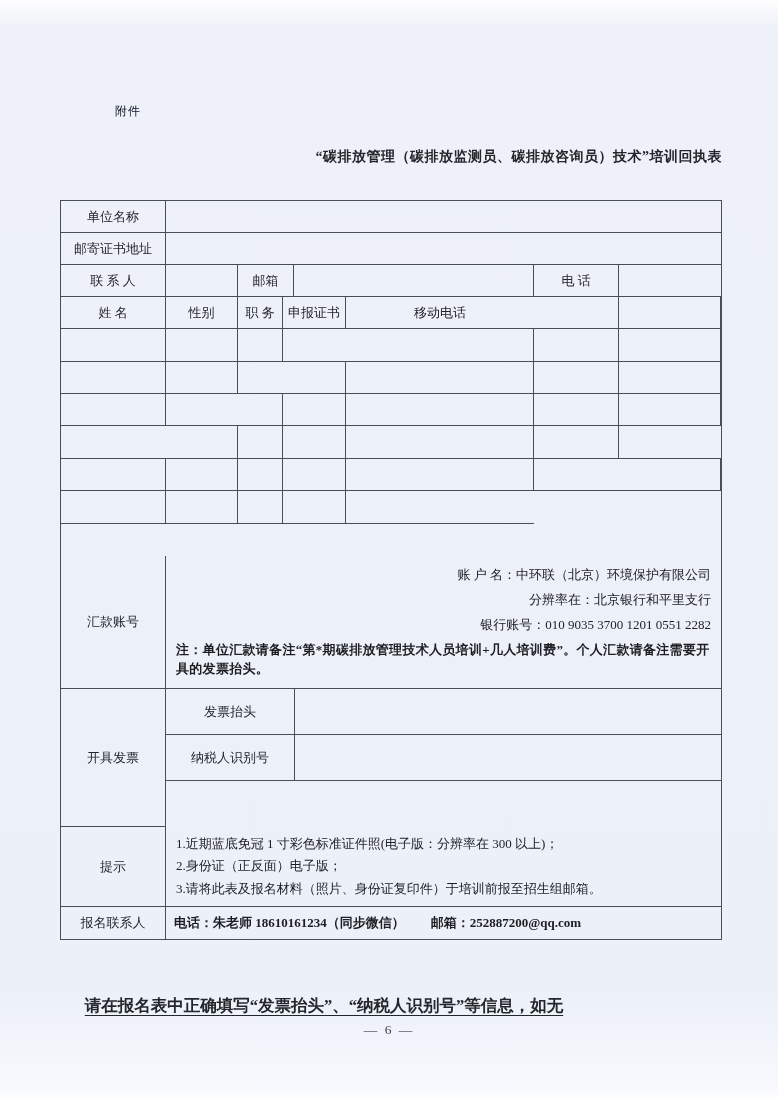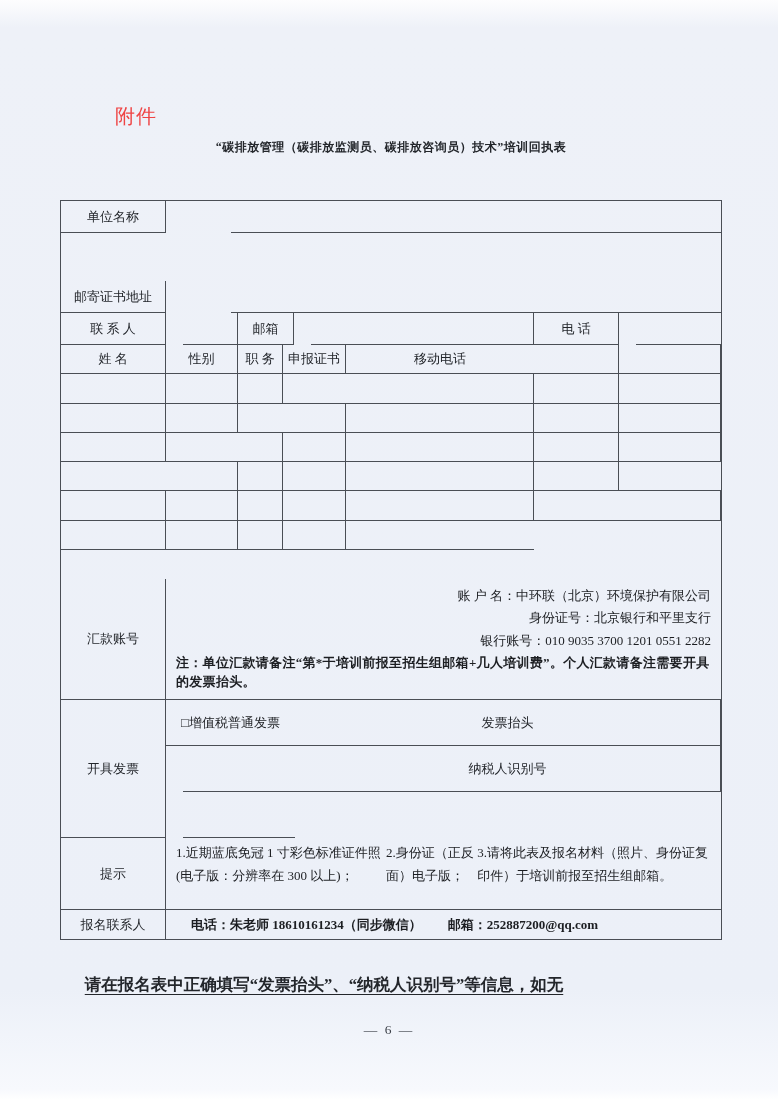--- a/index.html
+++ b/index.html
@@ -6,71 +6,71 @@
   html,body { width: 778px; height: 1100px; }
   body {
     position: relative;
     font-family: "Liberation Serif", "DejaVu Serif", serif;
     color: #1c1e22;
     background: linear-gradient(180deg, #fdfdfe 0%, #eef1f8 2.5%, #ecf0f8 90%, #f7f9fd 99%, #ffffff 100%);
     overflow: hidden;
   }
   .attachment {
     position: absolute; left: 115px; top: 103px;
-    font-size: 20px; letter-spacing: 1px; color: #ef4444;
+    font-size: 12px; letter-spacing: 1px; color: #0f172a;
   }
   .doc-title {
-    position: absolute; left: 60px; top: 139px; width: 662px;
-    text-align: center; font-size: 12px; font-weight: bold; color: #23262b;
+    position: absolute; left: 60px; top: 148px; width: 662px;
+    text-align: right; font-size: 14px; font-weight: bold; color: #23262b;
     letter-spacing: 0.5px;
   }
   .form-table {
     position: absolute; left: 60px; top: 200px; width: 662px; height: 740px;
     border: 1px solid #4a4e55;
     display: flex; flex-direction: column;
     font-size: 13px;
   }
   .band { display: grid; }
   .cell {
     border-right: 1px solid #4a4e55;
     border-bottom: 1px solid #4a4e55;
     display: flex; align-items: center;
     min-width: 0; min-height: 0;
     overflow: hidden;
   }
   .cell.last-col { border-right: none; }
   .band.last-band .cell { border-bottom: none; }
   .lbl { justify-content: center; text-align: center; color: #23262b; }
-  .val { padding-left: 8px; margin-left: 17px; }
+  .val { padding-left: 8px; }
   .center { justify-content: center; text-align: center; }
 
-  .band-top2 { grid-template-columns: 105px 1fr; grid-template-rows: 32px 32px; gap: 48px; }
+  .band-top2 { grid-template-columns: 105px 1fr; grid-template-rows: 32px 32px; }
   .band-contact { grid-template-columns: 105px 72px 56px 240px 85px 1fr; grid-template-rows: 32px; }
   .band-trainees { grid-template-columns: 105px 72px 45px 63px 188px 85px 1fr; grid-template-rows: repeat(8, 1fr); height: 260px; }
   .trainees-label { grid-column: 1; grid-row: 1 / span 8; }
   .band-remit { grid-template-columns: 105px 1fr; height: 134px; }
   .band-invoice { grid-template-columns: 105px 129px 1fr; grid-template-rows: repeat(3, 46px); }
   .invoice-label { grid-column: 1; grid-row: 1 / span 3; }
   .band-tips { grid-template-columns: 105px 1fr; height: 80px; }
   .band-regcontact { grid-template-columns: 105px 1fr; height: 32px; }
 
   .remit-lines {
     flex-direction: column; align-items: flex-end; justify-content: space-evenly;
     padding: 4px 10px 4px 10px; line-height: 1.45;
   }
   .remit-lines .line { display: block; }
   .remit-note { font-weight: bold; letter-spacing: 0.3px; }
   .tips-lines {
-    flex-direction: row; align-items: flex-start; justify-content: center;
+    flex-direction: column; align-items: flex-start; justify-content: center;
     padding: 4px 10px; line-height: 1.75;
   }
   .bold { font-weight: bold; }
 
   .footer-warning {
-    position: absolute; left: 0; top: 971px; width: 648px;
+    position: absolute; left: 0; top: 992px; width: 648px;
     text-align: center; font-weight: bold; font-size: 16.5px; color: #23262b;
     line-height: 1.65;
   }
   .footer-warning .wline { text-decoration: underline; text-underline-offset: 4px; }
   .page-number {
     position: absolute; left: 0; top: 1022px; width: 778px;
     text-align: center; font-size: 13.5px; color: #3a3f47; letter-spacing: 2px;
   }
 </style>
 </head>
@@ -145,29 +145,28 @@
       <div class="cell"></div>
       <div class="cell"></div>
       <div class="cell"></div>
       <div class="cell last-col"></div>
     </div>
 
   <div class="band band-remit">
     <div class="cell lbl">汇款账号</div>
     <div class="cell last-col remit-lines">
       <span class="line">账 户 名：中环联（北京）环境保护有限公司</span>
-      <span class="line">身份证号：北京银行和平里支行</span>
+      <span class="line">分辨率在：北京银行和平里支行</span>
       <span class="line">银行账号：010 9035 3700 1201 0551 2282</span>
-      <span class="line remit-note">注：单位汇款请备注“第*于培训前报至招生组邮箱+几人培训费”。个人汇款请备注需要开具的发票抬头。</span>
+      <span class="line remit-note">注：单位汇款请备注“第*期碳排放管理技术人员培训+几人培训费”。个人汇款请备注需要开具的发票抬头。</span>
     </div>
   </div>
 
   <div class="band band-invoice">
     <div class="cell lbl invoice-label">开具发票</div>
-    <div class="cell center last-col">□增值税普通发票</div>
     <div class="cell lbl">发票抬头</div>
     <div class="cell val last-col"></div>
     <div class="cell lbl">纳税人识别号</div>
     <div class="cell val last-col"></div>
   </div>
 
   <div class="band band-tips">
     <div class="cell lbl">提示</div>
     <div class="cell last-col tips-lines">
       <span class="line">1.近期蓝底免冠 1 寸彩色标准证件照(电子版：分辨率在 300 以上)；</span>

